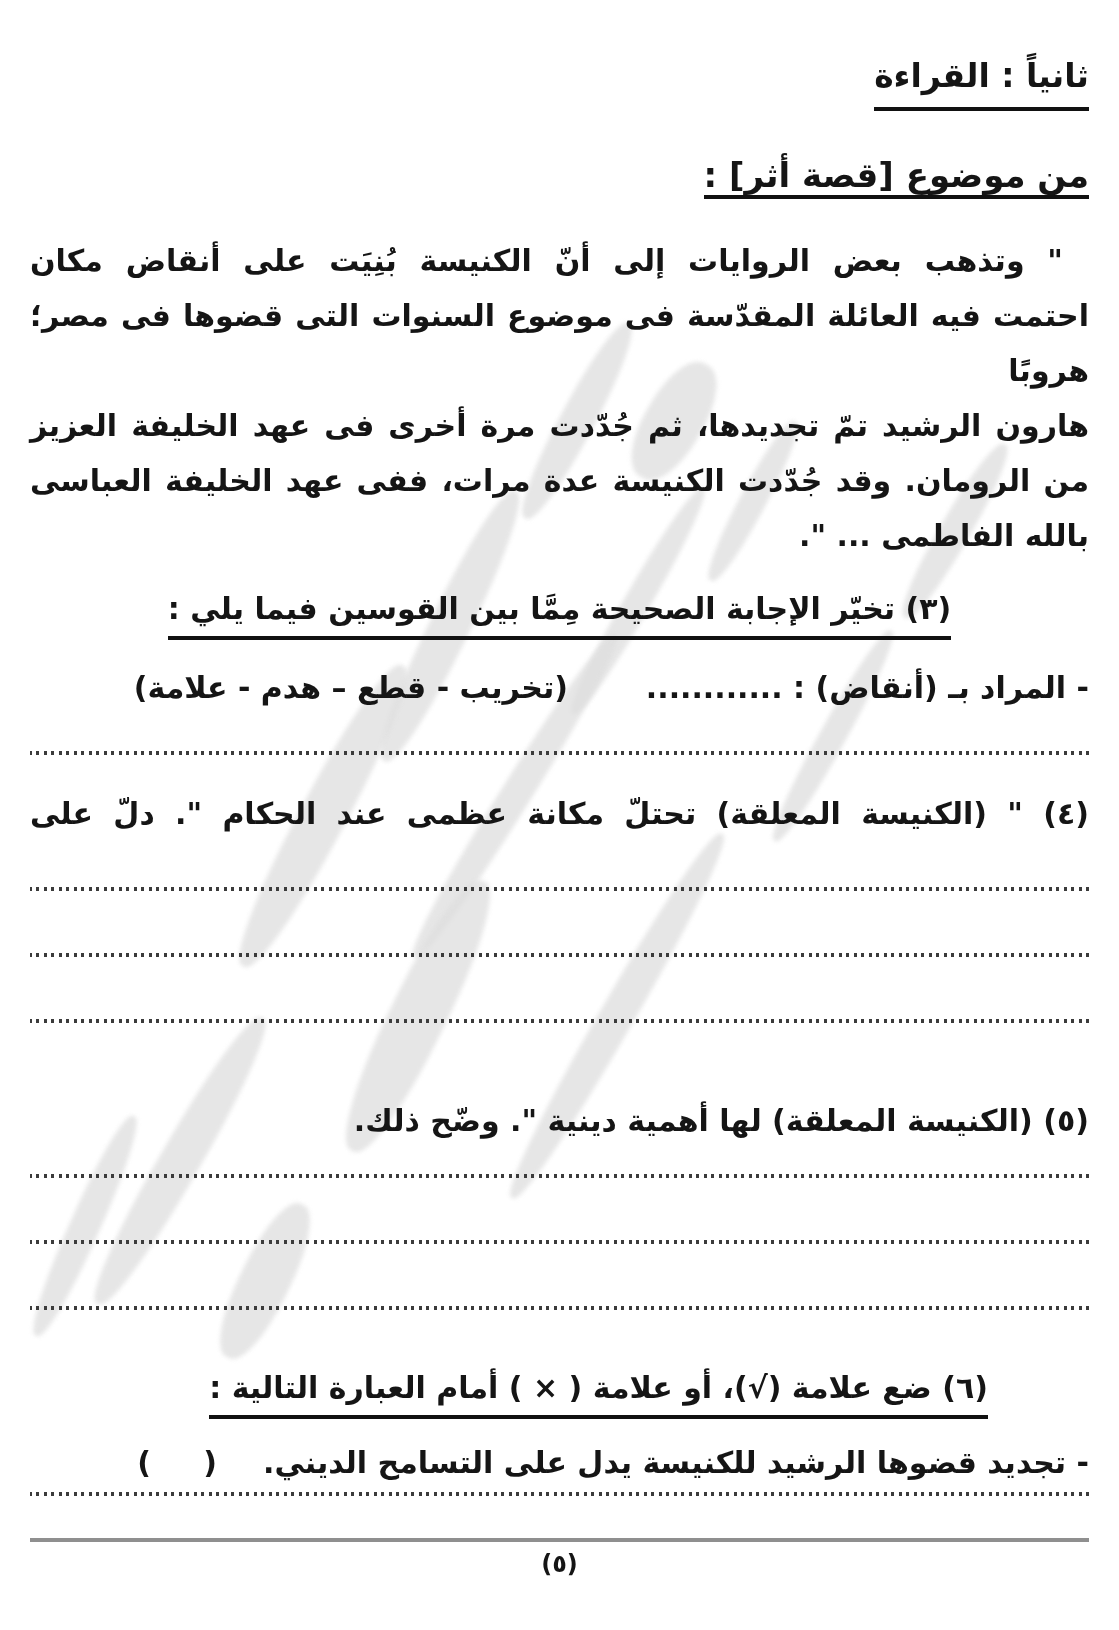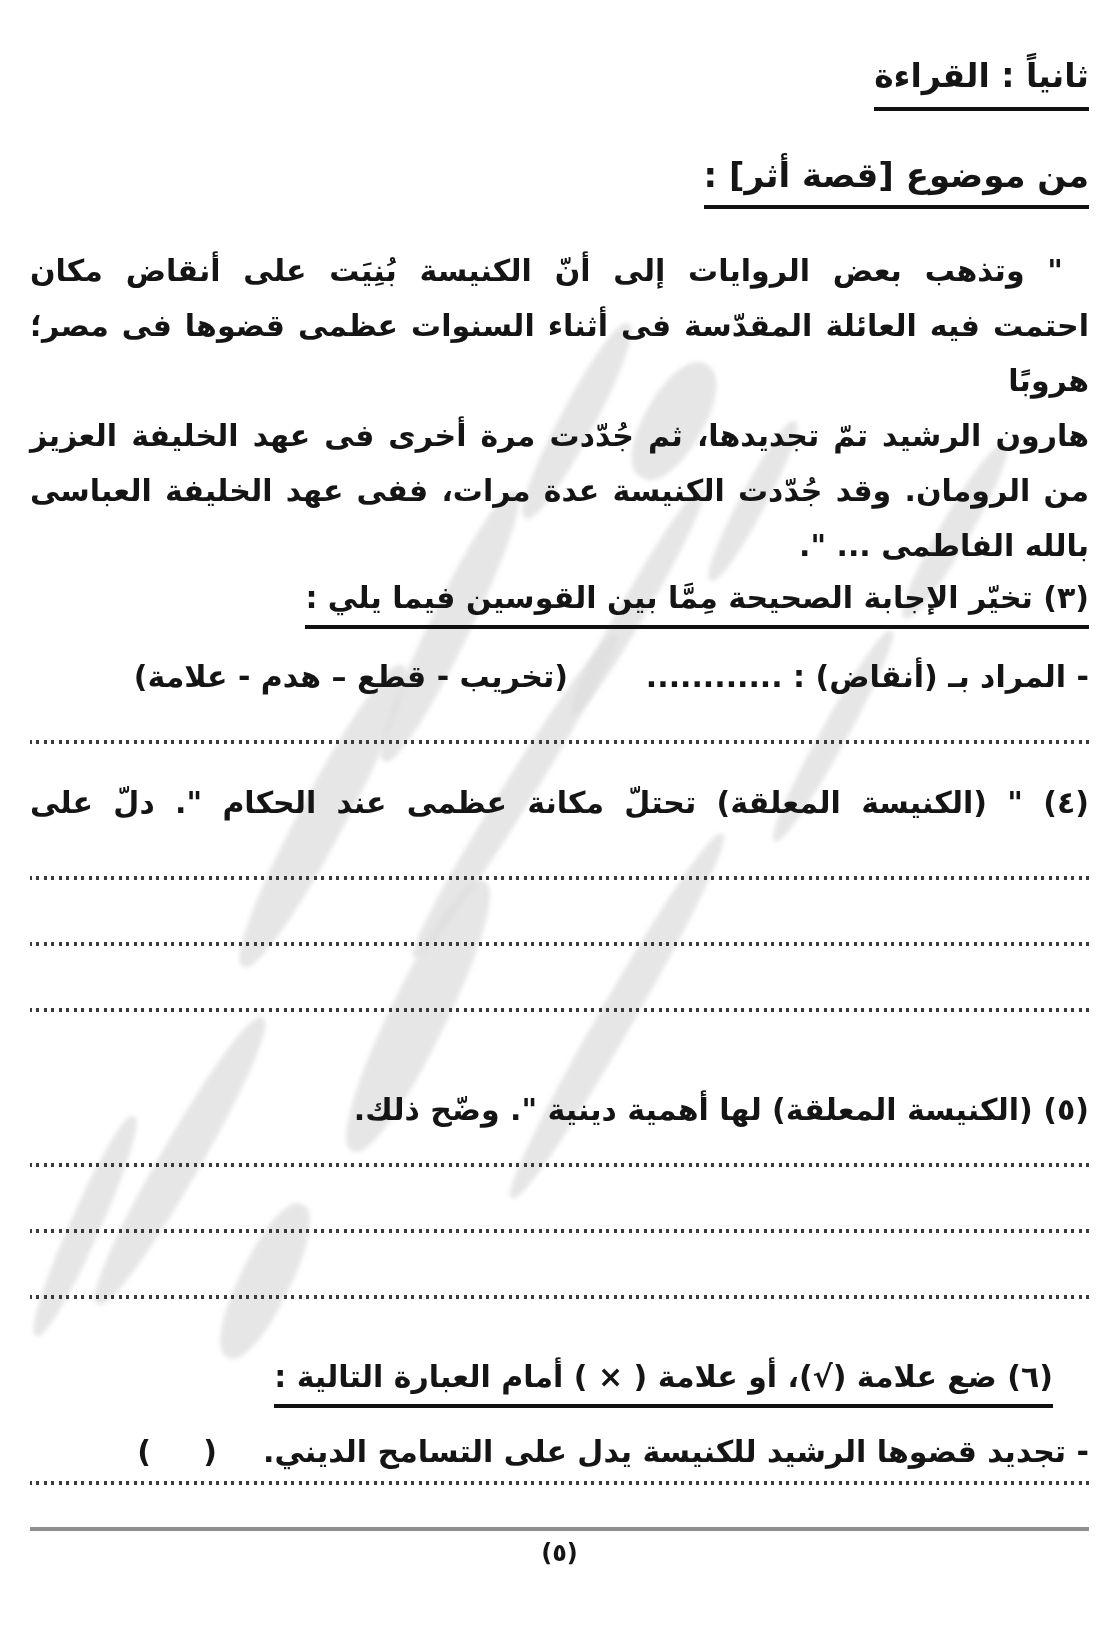--- a/index.html
+++ b/index.html
@@ -24,42 +24,42 @@
   .st10{left:600px;top:750px;width:34px;height:420px;transform:rotate(30deg);}
   .st11{left:740px;top:355px;width:26px;height:180px;transform:rotate(28deg);}
   .st12{left:240px;top:1140px;width:50px;height:170px;transform:rotate(26deg);}
   .st13{left:940px;top:375px;width:30px;height:200px;transform:rotate(30deg);}
   .st14{left:820px;top:560px;width:26px;height:240px;transform:rotate(29deg);}
   
   .content{position:relative;z-index:1;padding:0 30px;}
   .head-line{margin-top:56px;font-size:33px;}
   .head-line .wrap{display:inline-flex;gap:108px;border-bottom:4px solid #111;padding-bottom:12px;}
   .topic{margin-top:44px;font-size:34px;}
-  .topic .wrap{display:inline-block;border-bottom:4px solid #111;padding-bottom:10px;}
+  .topic .wrap{display:inline-block;border-bottom:4px solid #111;}
   .passage{margin-top:34px;font-size:30px;}
   .p-line{line-height:55px;}
   .just{text-align:justify;text-align-last:justify;}
   .indent-first{margin-right:26px;}
   .tail{text-align:right;}
   .q-head{font-size:30px;}
   .underline{display:inline-block;border-bottom:4px solid #111;padding-bottom:10px;}
-  .q3-head{margin-top:7px;}
+  .q3-head{margin-top:28px;text-align:center;}
   .q3-row{margin-top:30px;display:flex;gap:78px;font-size:30px;align-items:baseline;}
   .dotline{height:4px;background-image:repeating-linear-gradient(to left,#3b3b3b 0 3px,transparent 3px 7.5px);}
   .d1{margin-top:46px;}
   .q4{margin-top:30px;font-size:30px;}
   .q4 .l1{line-height:58px;text-align:justify;text-align-last:justify;}
   .q4 .l2{line-height:58px;text-align:right;margin-left:170px;direction:rtl;text-align:right;}
   .q4 .l2{margin-left:0;margin-right:0;padding-left:170px;}
   .q4 .l2 span{display:block;margin-right:168px;}
   .d2{margin-top:44px;}
   .d3{margin-top:62px;}
   .q5{margin-top:80px;font-size:30px;text-align:right;}
   .d4{margin-top:36px;}
-  .q6-head{margin-top:60px;margin-right:36px;}
+  .q6-head{margin-top:60px;margin-right:101px;}
   .q6-row{margin-top:26px;display:flex;gap:46px;font-size:30px;align-items:baseline;}
   .d5{margin-top:12px;}
   .rule{margin-top:42px;height:4px;background:#8f8f8f;}
   .pageno{margin-top:8px;text-align:center;font-size:24px;}
 </style>
 </head>
 <body>
 
 <div class="page">
 
@@ -87,21 +87,21 @@
         <span>ثانياً : القراءة</span>
       </span>
     </div>
 
     <div class="topic">
       <span class="wrap">من موضوع [قصة أثر] :</span>
     </div>
 
     <div class="passage">
       <div class="p-line just indent-first">" وتذهب بعض الروايات إلى أنّ الكنيسة بُنِيَت على أنقاض مكان</div>
-      <div class="p-line just">احتمت فيه العائلة المقدّسة فى أثناء السنوات عظمى قضوها فى مصر؛ هروبًا</div>
+      <div class="p-line just">احتمت فيه العائلة المقدّسة فى موضوع السنوات التى قضوها فى مصر؛ هروبًا</div>
       <div class="p-line just">هارون الرشيد تمّ تجديدها، ثم جُدّدت مرة أخرى فى عهد الخليفة العزيز</div>
       <div class="p-line just">من الرومان. وقد جُدّدت الكنيسة عدة مرات، ففى عهد الخليفة العباسى</div>
       <div class="p-line tail">بالله الفاطمى ... ".</div>
     </div>
 
     <div class="q-head q3-head">
       <span class="underline">(٣) تخيّر الإجابة الصحيحة مِمَّا بين القوسين فيما يلي :</span>
     </div>
     <div class="q3-row">
       <span>- المراد بـ (أنقاض) : ............</span>

